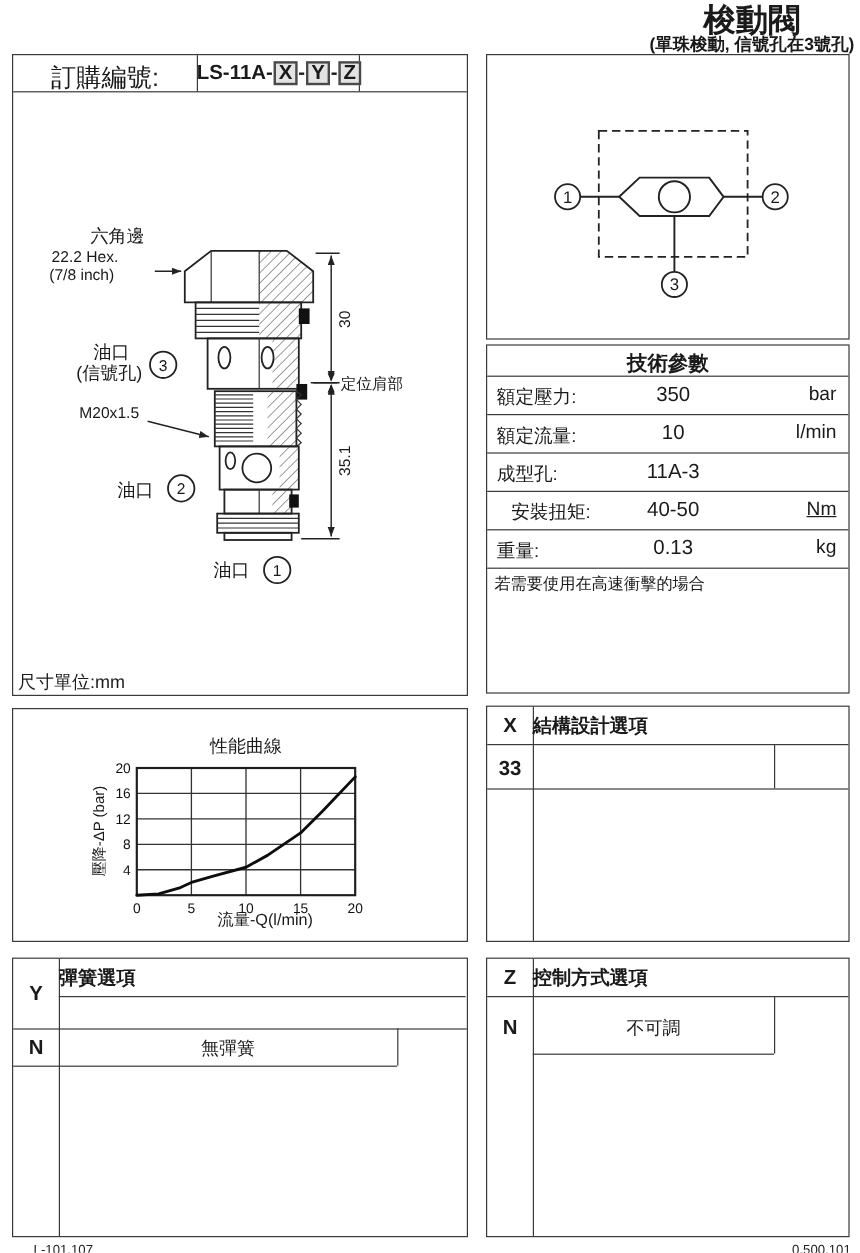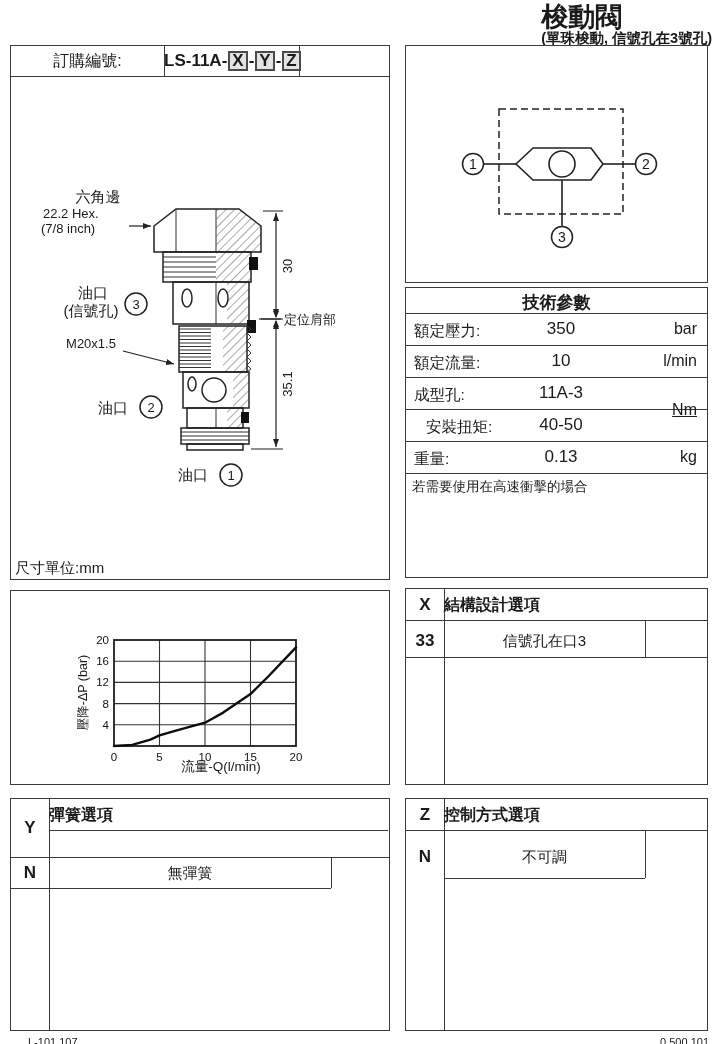--- a/index.html
+++ b/index.html
@@ -6,25 +6,25 @@
   body{
     width:717px;height:1044px;position:relative;background:#fff;
     font-family:"Liberation Sans","DejaVu Sans",sans-serif;color:#1a1a1a;
     overflow:hidden;
   }
   .box{position:absolute;border:1.6px solid #3a3a3a;background:#fff;box-sizing:border-box;}
   .hline{position:absolute;height:1.4px;background:#3a3a3a;}
   .vline{position:absolute;width:1.4px;background:#3a3a3a;}
   .abs{position:absolute;}
   
-  .doc-title{position:absolute;top:3px;right:5px;text-align:left;line-height:1.05;}
+  .doc-title{position:absolute;top:3px;right:5px;text-align:center;line-height:1.05;}
   .doc-title .t{font-size:27px;font-weight:bold;}
   .doc-title .s{font-size:14.5px;font-weight:bold;}
   
-  .order-label{font-size:16px;}
+  .order-label{font-size:21px;}
   .order-value{font-size:17px;font-weight:bold;white-space:nowrap;}
   .code-box{display:inline-block;border:2px solid #4a4a4a;background:#e3e3e3;
     padding:0 2px;line-height:16px;margin:0 1px;}
   
   .p-title{font-size:17px;font-weight:bold;text-align:center;}
   .p-label{font-size:15.5px;}
   .p-value{font-size:17px;text-align:center;}
   .p-unit{font-size:16px;text-align:right;}
   .p-note{font-size:13.5px;line-height:1.3;}
   
@@ -185,36 +185,37 @@
   </div>
   <div>
     <div class="abs p-label" style="left:8px;top:97px;">成型孔:</div>
     <div class="abs p-value" style="left:60px;top:95px;width:190px;">11A-3</div>
     <div class="abs p-unit" style="right:10px;top:96px;"></div>
     <div class="hline" style="left:0;top:121px;width:100%;"></div>
   </div>
   <div>
     <div class="abs p-label" style="left:20px;top:129px;">安裝扭矩:</div>
     <div class="abs p-value" style="left:60px;top:127px;width:190px;">40-50</div>
-    <div class="abs p-unit" style="right:10px;top:113px;text-decoration:underline;">Nm</div>
+    <div class="abs p-unit" style="right:10px;top:128px;text-decoration:underline;">Nm</div>
     <div class="hline" style="left:0;top:153px;width:100%;"></div>
   </div>
   <div>
     <div class="abs p-label" style="left:8px;top:161px;">重量:</div>
     <div class="abs p-value" style="left:60px;top:159px;width:190px;">0.13</div>
     <div class="abs p-unit" style="right:10px;top:160px;">kg</div>
     <div class="hline" style="left:0;top:185px;width:100%;"></div>
   </div>
 
   <div class="abs p-note" style="left:6px;top:190px;width:290px;">
     <div>若需要使用在高速衝擊的場合</div>
   </div>
 </div>
 
 <div class="box" style="left:10px;top:590px;width:380px;height:195px;">
+  <div class="abs chart-title" style="left:103px;top:22px;width:182px;">性能曲線</div>
   <svg id="chart-svg" class="abs" style="left:0;top:0;" width="378" height="192" viewBox="0 0 378 192">
       <line x1="148.5" y1="49" x2="148.5" y2="155" class="grid"></line>
       <line x1="194" y1="49" x2="194" y2="155" class="grid"></line>
       <line x1="239.5" y1="49" x2="239.5" y2="155" class="grid"></line>
       <line x1="103" y1="133.8" x2="285" y2="133.8" class="grid"></line>
       <line x1="103" y1="112.6" x2="285" y2="112.6" class="grid"></line>
       <line x1="103" y1="91.4" x2="285" y2="91.4" class="grid"></line>
       <line x1="103" y1="70.19999999999999" x2="285" y2="70.19999999999999" class="grid"></line>
       <rect x="103" y="49" width="182" height="106" class="frame"></rect>
       <text x="103" y="170" class="tick">0</text>
@@ -232,21 +233,20 @@
   <div class="abs chart-xlabel" style="left:119px;top:167px;width:182px;text-align:center;">流量-Q(l/min)</div>
   <div class="abs chart-ylabel" style="left:12px;top:93px;width:120px;">壓降-ΔP (bar)</div>
 </div>
 
 <div class="box" style="left:405px;top:588px;width:303px;height:197px;">
   <div class="vline" style="left:38px;top:0;height:100%;"></div>
   <div class="abs opt-code" style="left:0;top:6px;width:38px;">X</div>
   <div class="abs opt-title" style="left:38px;top:6px;width:262px;">結構設計選項</div>
   <div class="hline" style="left:0;top:31px;width:100%;"></div>
   <div class="abs opt-code" style="left:0;top:42px;width:38px;">33</div>
-  <div class="abs opt-desc" style="left:38px;top:43px;width:201px;">信號孔在口3</div>
   <div class="vline" style="left:239px;top:31px;height:37px;"></div>
   <div class="hline" style="left:0;top:68px;width:100%;"></div>
 </div>
 
 <div class="box" style="left:10px;top:798px;width:380px;height:233px;">
   <div class="vline" style="left:38px;top:0;height:100%;"></div>
   <div class="abs opt-code" style="left:0;top:19px;width:38px;">Y</div>
   <div class="abs opt-title" style="left:38px;top:6px;width:339px;">彈簧選項</div>
   <div class="hline" style="left:38px;top:31px;width:339px;"></div>
   <div class="hline" style="left:0;top:58px;width:100%;"></div>

